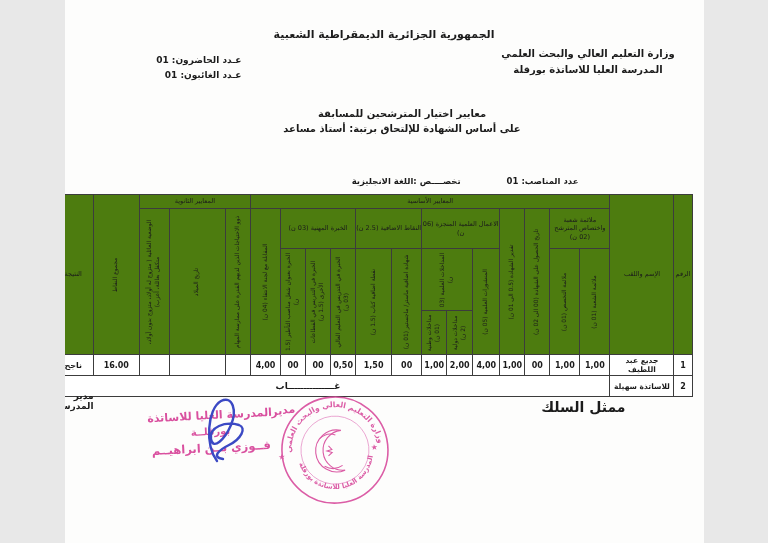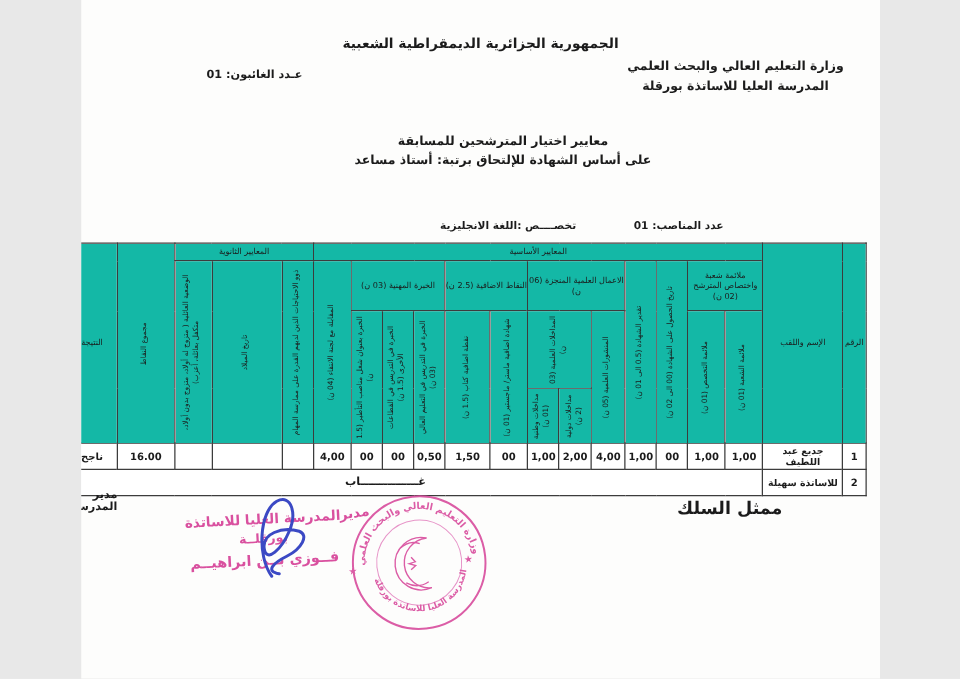--- a/index.html
+++ b/index.html
@@ -21,21 +21,21 @@
   .specline{top:176px;right:125px;font-size:8.5px;display:flex;gap:46px;direction:rtl;}
 
   table.grid{
     position:absolute;top:194px;right:11px;width:687px;
     border-collapse:collapse;table-layout:fixed;direction:rtl;background:#fff;
   }
   .grid th,.grid td{
     border:1px solid #3c3c3c;padding:0;margin:0;overflow:hidden;
     font-weight:normal;position:relative;vertical-align:middle;text-align:center;
   }
-  .grid th{background:#14b8a6;font-size:6.5px;line-height:1.25;}
+  .grid th{background:#4d7c0f;font-size:6.5px;line-height:1.25;}
   tr.h1{height:14px;} tr.h2{height:40px;} tr.h3{height:62px;} tr.h4{height:44px;}
   tr.dr{height:21px;}
   .grp{font-weight:bold;font-size:6.8px;}
   .vt{
     position:absolute;top:50%;left:50%;
     transform:translate(-50%,-50%) rotate(-90deg);
     text-align:center;font-size:5.9px;line-height:1.3;white-space:normal;
   }
   .r150 .vt{width:150px;} .r140 .vt{width:140px;}
   .r100 .vt{width:100px;} .r58 .vt{width:58px;} .r42 .vt{width:42px;}
@@ -63,20 +63,24 @@
 <div class="page">
 
   <div class="abs doc-title center b">الجمهورية الجزائرية الديمقراطية الشعبية</div>
 
   <div class="abs head-right center b">
     <div>وزارة التعليم العالي والبحث العلمي</div>
     <div>المدرسة العليا للاساتذة بورقلة</div>
   </div>
 
   <div class="abs attendance b">
+    <div class="row">
+      <span>عـدد الحاضرون:</span>
+      <span>01</span>
+    </div>
     <div class="row">
       <span>عـدد الغائبون:</span>
       <span>01</span>
     </div>
   </div>
 
   <div class="abs subtitle center b">
     <div>معايير اختيار المترشحين للمسابقة</div>
     <div>على أساس الشهادة للإلتحاق برتبة: أستاذ مساعد</div>
   </div>

